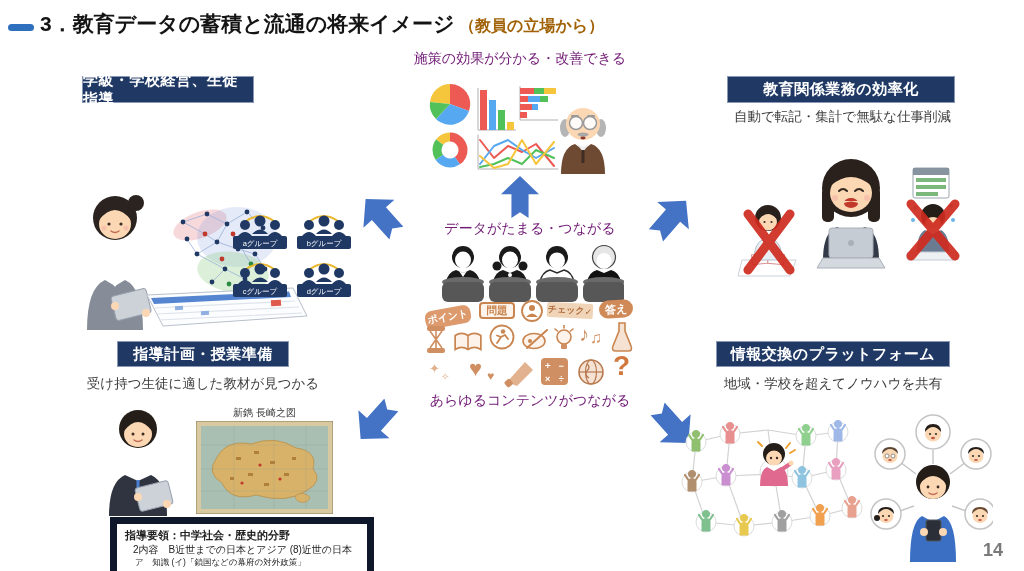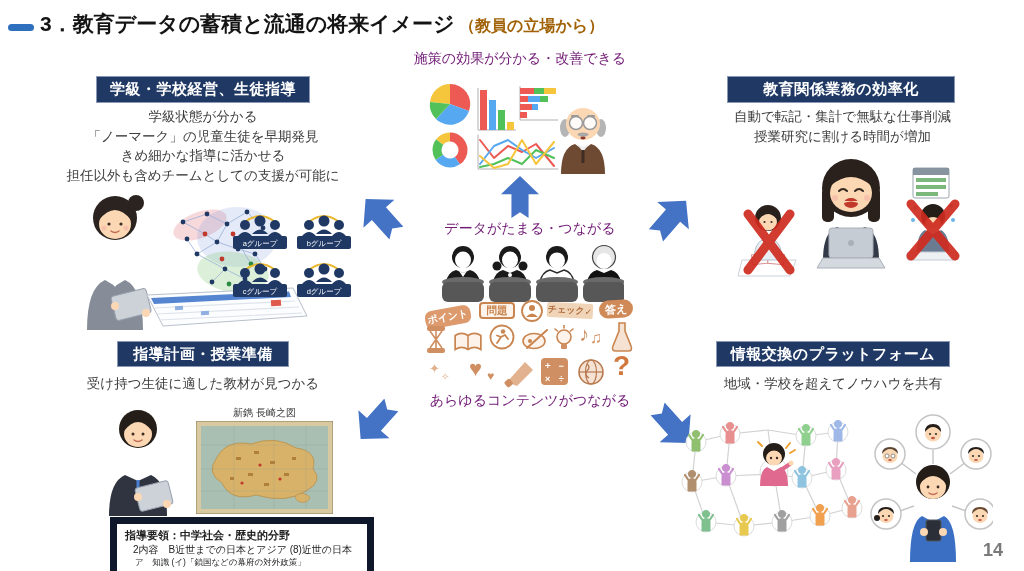--- a/index.html
+++ b/index.html
@@ -109,27 +109,21 @@
   <svg class="abs" style="left:650px;top:195px;transform:rotate(41deg)" width="42" height="46" viewBox="0 0 40 44">
     <polygon class="arrow-shape" points="20,0 40,19 29,19 29,44 20,38 11,44 11,19 0,19"></polygon>
   </svg>
   <svg class="abs" style="left:355px;top:399px;transform:rotate(-138deg)" width="42" height="46" viewBox="0 0 40 44">
     <polygon class="arrow-shape" points="20,0 40,19 29,19 29,44 20,38 11,44 11,19 0,19"></polygon>
   </svg>
   <svg class="abs" style="left:652px;top:403px;transform:rotate(138deg)" width="42" height="46" viewBox="0 0 40 44">
     <polygon class="arrow-shape" points="20,0 40,19 29,19 29,44 20,38 11,44 11,19 0,19"></polygon>
   </svg>
 
-  <div class="abs navy-box" style="left:96px;top:76px;width:214px;height:27px">学級・学校経営、生徒指導</div>
-  <div class="abs body-lines" style="left:38px;top:107px;width:330px">
-    <div>学級状態が分かる</div>
-    <div>「ノーマーク」の児童生徒を早期発見</div>
-    <div>きめ細かな指導に活かせる</div>
-    <div>担任以外も含めチームとしての支援が可能に</div>
-  </div>
+  <div class="abs navy-box" style="left:82px;top:76px;width:172px;height:27px">学級・学校経営、生徒指導</div>
 
   <svg class="abs" style="left:75px;top:192px" width="285" height="138" viewBox="0 0 285 138">
 
     <g>
       <ellipse cx="125" cy="33" rx="28" ry="13" fill="#e4828c" opacity="0.30" transform="rotate(-20 125 33)"></ellipse>
       <ellipse cx="162" cy="45" rx="40" ry="30" fill="#7896dc" opacity="0.20"></ellipse>
       <ellipse cx="158" cy="80" rx="36" ry="20" fill="#82c878" opacity="0.28" transform="rotate(8 158 80)"></ellipse>
       <g stroke="#9ab0d8" stroke-width="0.8">
         <line x1="108" y1="30" x2="132" y2="22"></line>
           <line x1="132" y1="22" x2="152" y2="32"></line>
@@ -247,21 +241,20 @@
       <circle cx="43" cy="13" r="5" fill="#1f3864"></circle>
         <path d="M36,24 q7,-8 14,0 z" fill="#1f3864"></path>
       <rect x="1" y="24" width="54" height="13" rx="2" fill="#1f3864"></rect>
       <text x="28" y="33.5" text-anchor="middle" font-size="7.5" fill="#fff">dグループ</text>
     </g>
   </svg>
 
   <div class="abs navy-box" style="left:727px;top:76px;width:228px;height:27px">教育関係業務の効率化</div>
   <div class="abs body-lines" style="left:700px;top:107px;width:285px">
     <div>自動で転記・集計で無駄な仕事削減</div>
-    <div>授業研究に割ける時間が増加</div>
   </div>
 
   <svg class="abs" style="left:733px;top:156px" width="245" height="135" viewBox="0 0 245 135">
 
     <g transform="translate(5,28)">
       <path d="M4,76 L58,76 L52,92 L0,92 Z" fill="#ffffff" stroke="#ccd2d8"></path>
       <rect x="14" y="70" width="16" height="10" fill="#fff" stroke="#d89090" transform="rotate(-6 22 75)"></rect>
       <rect x="30" y="70" width="16" height="10" fill="#fff" stroke="#d89090" transform="rotate(5 38 75)"></rect>
       <circle cx="30" cy="34" r="13" fill="#2a211c"></circle>
       <ellipse cx="30" cy="38" rx="9" ry="8.5" fill="#fcd7b3"></ellipse>

